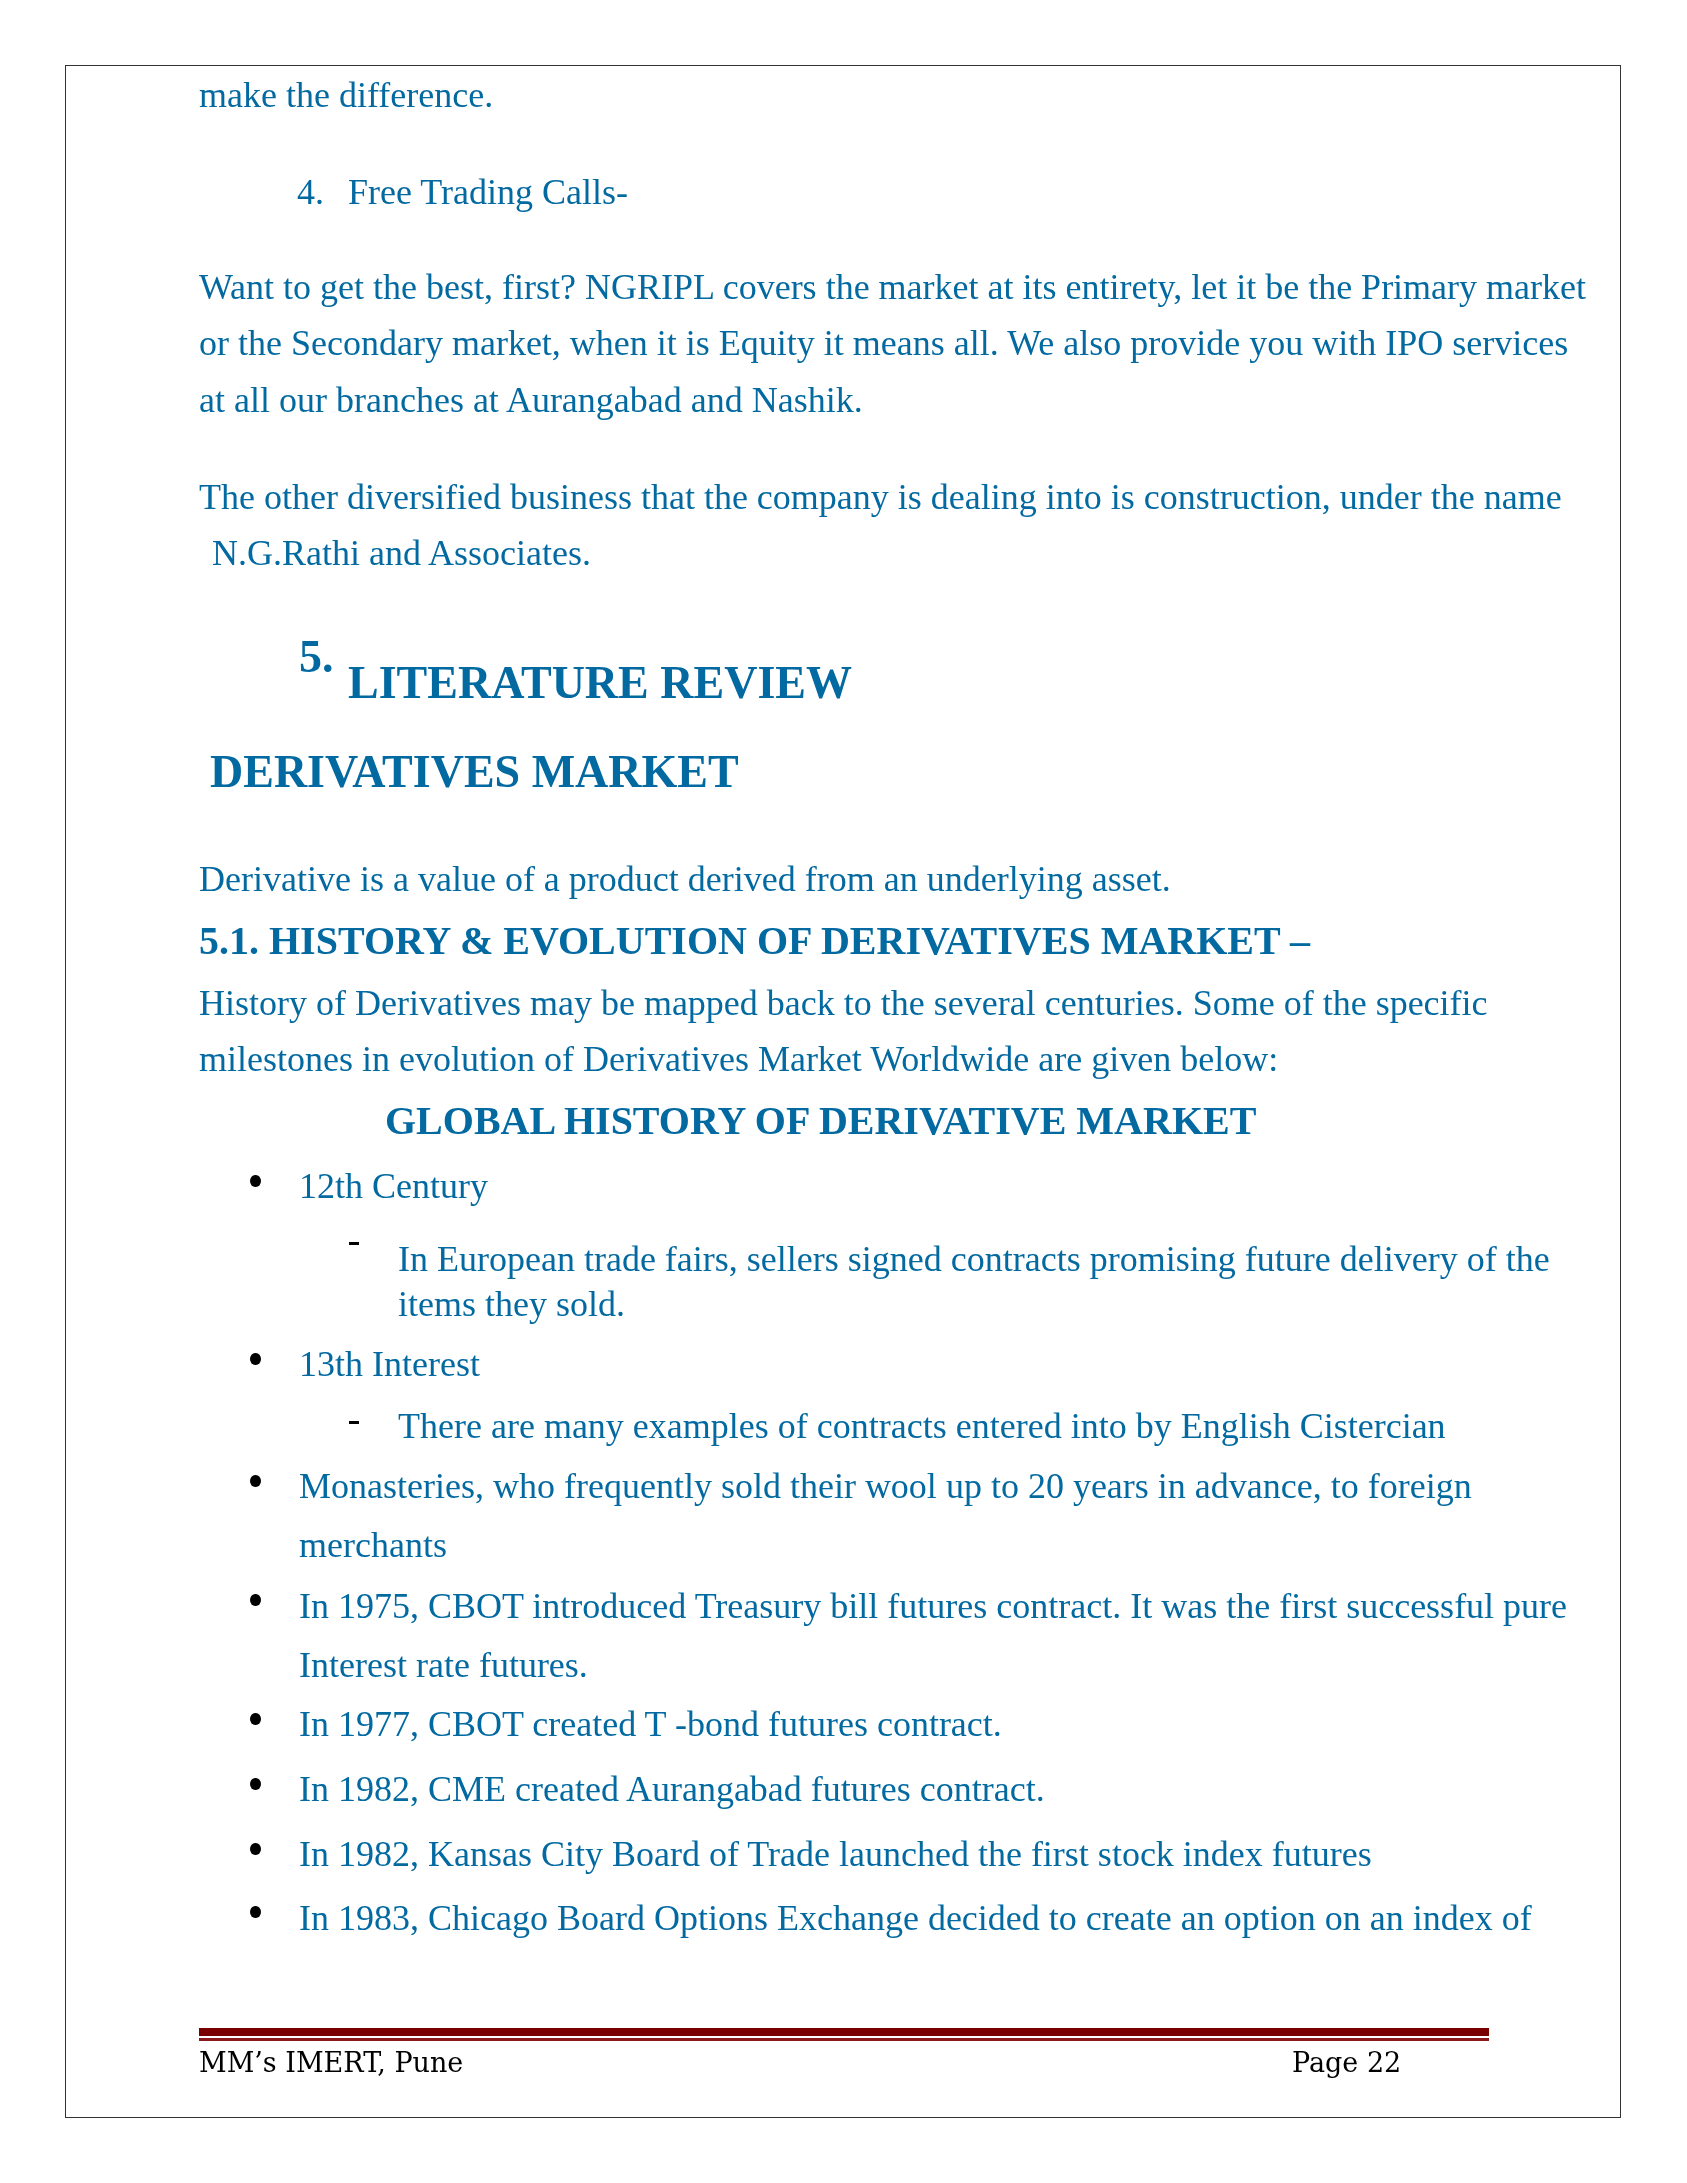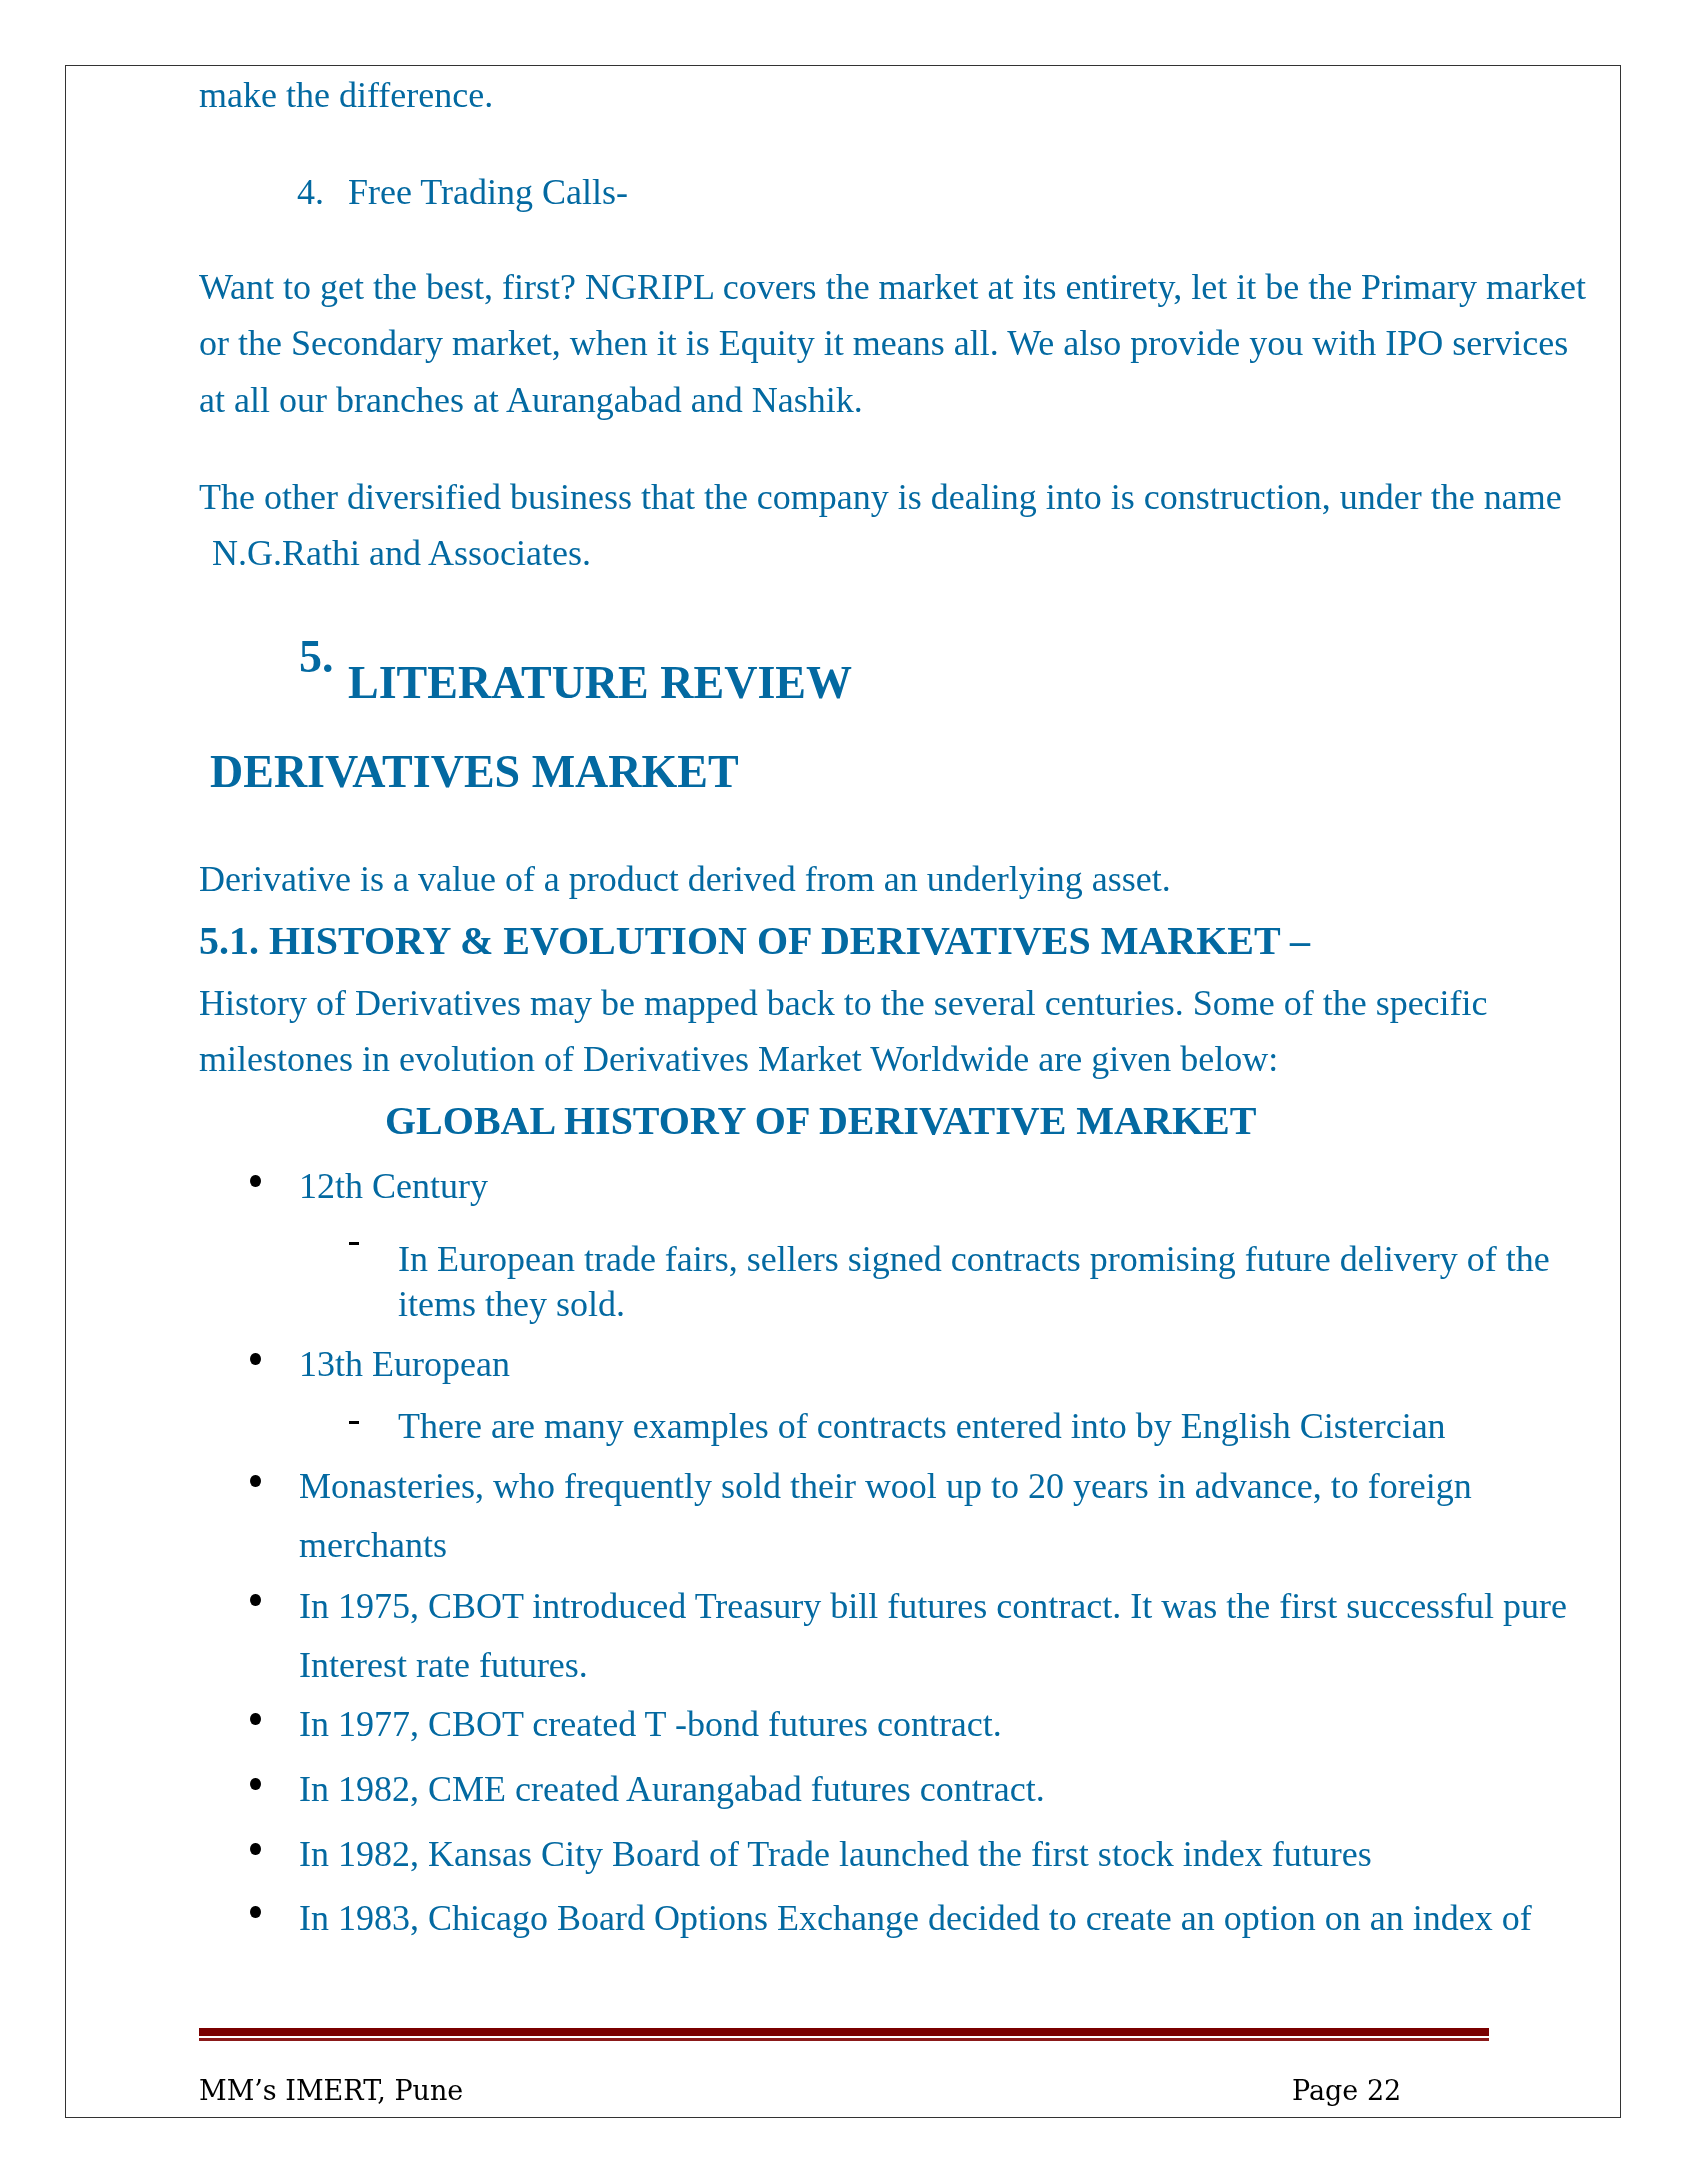--- a/index.html
+++ b/index.html
@@ -21,21 +21,21 @@
     background: #000;
   }
   .dash {
     position: absolute; width: 10px; height: 3.3px; background: #000;
   }
   .rule-thick { position: absolute; left: 199px; width: 1290px; top: 2028px; height: 8.2px; background: #7a0000; }
   .rule-thin  { position: absolute; left: 199px; width: 1290px; top: 2038px; height: 2.5px;  background: #8b1a1a; }
   .footer {
     position: absolute; white-space: nowrap; color: #000;
     font-family: "DejaVu Serif", "Liberation Serif", serif;
-    font-size: 27px; line-height: 27px; margin-top: 28px;
+    font-size: 27px; line-height: 27px;
   }
 </style>
 </head>
 <body>
 
 <div class="page-border"></div>
 
 <div class="t" style="left:199px; top:77px;">make the difference.</div>
 
 <div class="t" style="left:297px; top:174px;">4.</div>
@@ -63,21 +63,21 @@
 <div class="t h2" style="left:385px; top:1101px;">GLOBAL HISTORY OF DERIVATIVE MARKET</div>
 
 <div class="bullet-dot" style="left:250px; top:1175px;"></div>
 <div class="t" style="left:299px; top:1168px;">12th Century</div>
 
 <div class="dash" style="left:349px; top:1242px;"></div>
 <div class="t" style="left:398px; top:1229px;margin-top:12px;">In European trade fairs, sellers signed contracts promising future delivery of the</div>
 <div class="t" style="left:398px; top:1286px;">items they sold.</div>
 
 <div class="bullet-dot" style="left:250px; top:1353px;"></div>
-<div class="t" style="left:299px; top:1346px;">13th European</div>
+<div class="t" style="left:299px; top:1346px;">13th Interest</div>
 
 <div class="dash" style="left:349px; top:1421px;"></div>
 <div class="t" style="left:398px; top:1408px;">There are many examples of contracts entered into by English Cistercian</div>
 
 <div class="bullet-dot" style="left:250px; top:1475px;"></div>
 <div class="t" style="left:299px; top:1468px;">Monasteries, who frequently sold their wool up to 20 years in advance, to foreign</div>
 <div class="t" style="left:299px; top:1527px;">merchants</div>
 
 <div class="bullet-dot" style="left:250px; top:1594px;"></div>
 <div class="t" style="left:299px; top:1588px;">In 1975, CBOT introduced Treasury bill futures contract. It was the first successful pure</div>

